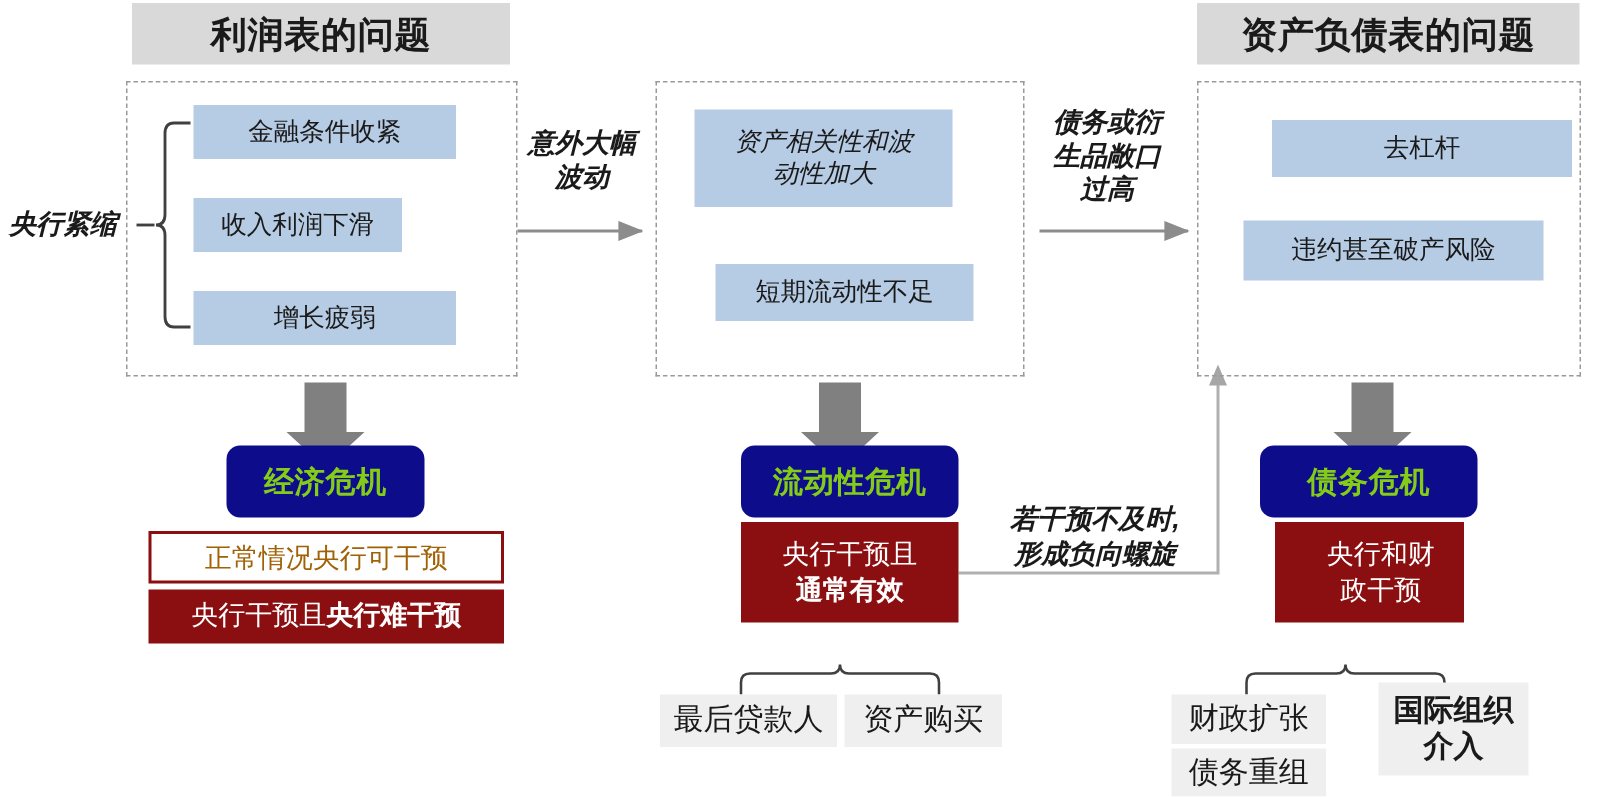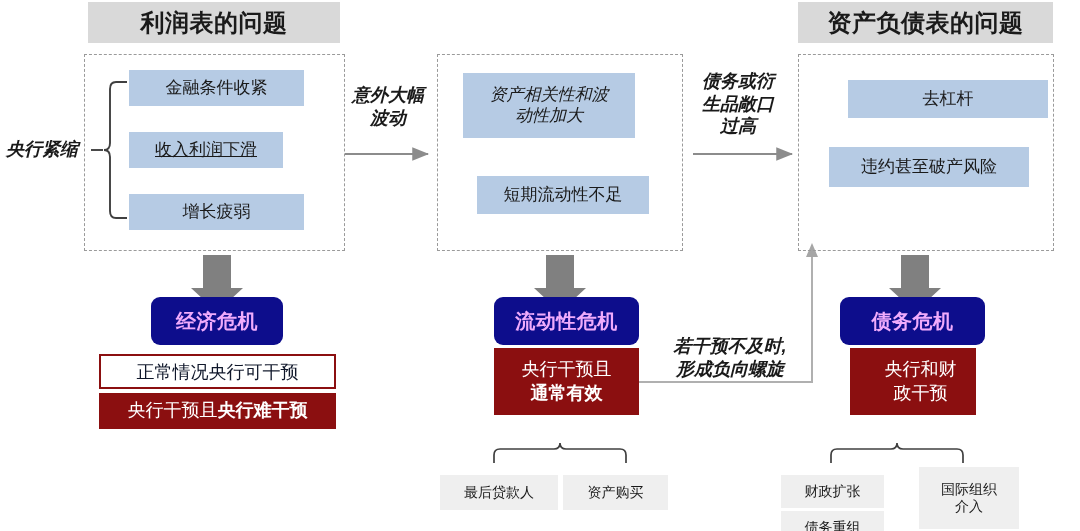--- a/index.html
+++ b/index.html
@@ -49,34 +49,33 @@
     justify-content: center;
     text-align: center;
     line-height: 1.22;
     white-space: pre-line;
   }
 
   
   .chip-grey {
     background: #efefef;
     color: #1a1a1a;
-    font-size: 14px;
+    font-size: 20px;
     display: flex;
     align-items: center;
     justify-content: center;
     text-align: center;
     line-height: 1.22;
     white-space: pre-line;
-    margin-top: 12px;
   }
 
   
   .pill-navy {
     background: #0d0d8c;
-    color: #f0abfc;
+    color: #84cc16;
     font-weight: bold;
     font-size: 20px;
     border-radius: 9px;
     display: flex;
     align-items: center;
     justify-content: center;
     white-space: nowrap;
     letter-spacing: 0.5px;
   }
 
@@ -90,21 +89,21 @@
     align-items: center;
     justify-content: center;
     text-align: center;
     line-height: 1.28;
   }
   .box-red .bold { font-weight: bold; }
 
   
   .box-red-outline {
     background: #ffffff;
-    color: #0f172a;
+    color: #a16207;
     border: 2.2px solid #8b0f10;
     font-size: 18px;
     display: flex;
     align-items: center;
     justify-content: center;
     text-align: center;
     white-space: nowrap;
   }
 
   
@@ -178,21 +177,21 @@
     </g>
   </svg>
 
   <div class="abs col-header" style="left:88px; top:2px; width:252px; height:41px;">利润表的问题</div>
 
   <div class="abs dashed-box" style="left:84px; top:54px; width:261px; height:197px;"></div>
 
   <div class="abs label-italic left-anno" style="left:6px; top:138px; width:86px;">央行紧缩</div>
 
   <div class="abs chip-blue" style="left:129px; top:70px; width:175px; height:36px;">金融条件收紧</div>
-  <div class="abs chip-blue" style="left:129px; top:132px; width:154px; height:36px;text-decoration:underline;">收入利润下滑</div>
+  <div class="abs chip-blue" style="left:129px; top:132px; width:139px; height:36px;">收入利润下滑</div>
   <div class="abs chip-blue" style="left:129px; top:194px; width:175px; height:36px;">增长疲弱</div>
 
   <div class="abs label-italic" style="left:340px; top:84px; width:96px;">意外大幅
 波动</div>
 
   <div class="abs dashed-box" style="left:437px; top:54px; width:246px; height:197px;"></div>
 
   <div class="abs chip-blue" style="left:463px; top:73px; width:172px; height:65px;font-style:italic;">资产相关性和波
 动性加大</div>
   <div class="abs chip-blue" style="left:477px; top:176px; width:172px; height:38px;">短期流动性不足</div>
@@ -232,16 +231,16 @@
 
   <div class="abs pill-navy" style="left:840px; top:297px; width:145px; height:48px;">债务危机</div>
 
   <div class="abs box-red" style="left:850px; top:348px; width:126px; height:67px;padding-left:15px;">
     <span>央行和财</span>
     <span>政干预</span>
   </div>
 
   <div class="abs chip-grey" style="left:781px; top:463px; width:103px; height:33px;">财政扩张</div>
   <div class="abs chip-grey" style="left:781px; top:499px; width:103px; height:33px;">债务重组</div>
-  <div class="abs chip-grey" style="left:919px; top:455px; width:100px; height:62px;">国际组织
+  <div class="abs chip-grey" style="left:919px; top:455px; width:100px; height:62px;font-weight:bold;">国际组织
 介入</div>
 
 </div>
 
 </body></html>

